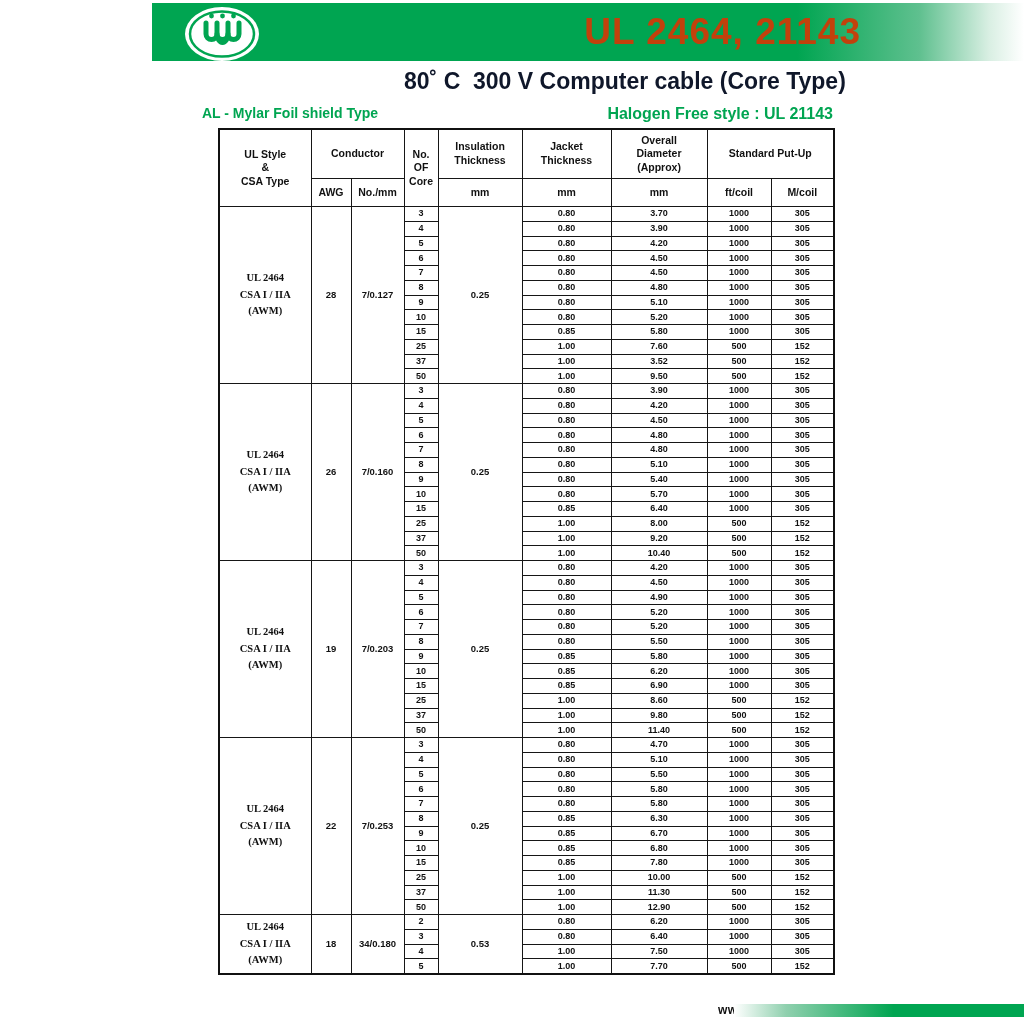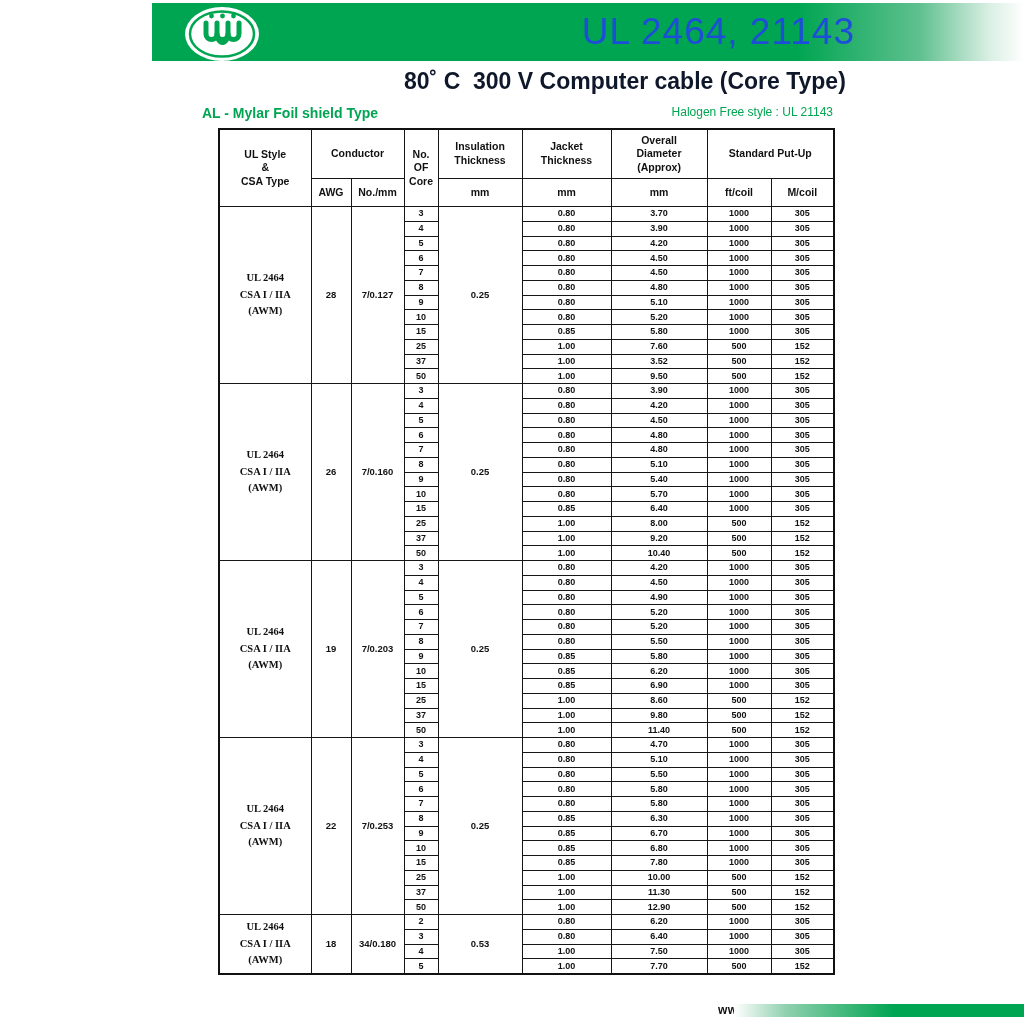--- a/index.html
+++ b/index.html
@@ -8,36 +8,36 @@
     font-family:"Liberation Sans",sans-serif;
     position:relative;overflow:hidden;color:#111;
   }
   
   .banner{
     position:absolute;left:152px;top:3px;right:0;height:58px;
     background:linear-gradient(90deg,#00a551 0%,#00a551 74%,#5fc08f 88%,#d9efe3 96%,#ffffff 100%);
   }
   .logo{position:absolute;left:184px;top:6px;width:76px;height:56px;}
   .banner-title{
-    position:absolute;top:13px;right:169px;
-    font-size:37px;font-weight:normal;color:#1d4ed8;letter-spacing:1px;line-height:1;
+    position:absolute;top:13px;right:163px;
+    font-size:37px;font-weight:bold;color:#c2410c;letter-spacing:1px;line-height:1;
     white-space:pre;
   }
   
   .page-title{
     position:absolute;left:404px;top:69px;
     font-size:23px;font-weight:bold;color:#0f172a;line-height:1.1;white-space:pre;
   }
   .sub-left{
     position:absolute;left:202px;top:105px;
     font-size:14px;font-weight:bold;color:#00a551;white-space:pre;
   }
   .sub-right{
     position:absolute;right:191px;top:105px;
-    font-size:12px;font-weight:normal;color:#00a551;white-space:pre;
+    font-size:16px;font-weight:bold;color:#00a551;white-space:pre;
   }
   
   .spec-table{
     position:absolute;left:218px;top:128px;width:615px;
     border-collapse:collapse;table-layout:fixed;
     border:2px solid #111;
   }
   .spec-table th,.spec-table td{
     border:1px solid #161616;text-align:center;vertical-align:middle;
     padding:0;font-weight:bold;color:#111;overflow:hidden;

